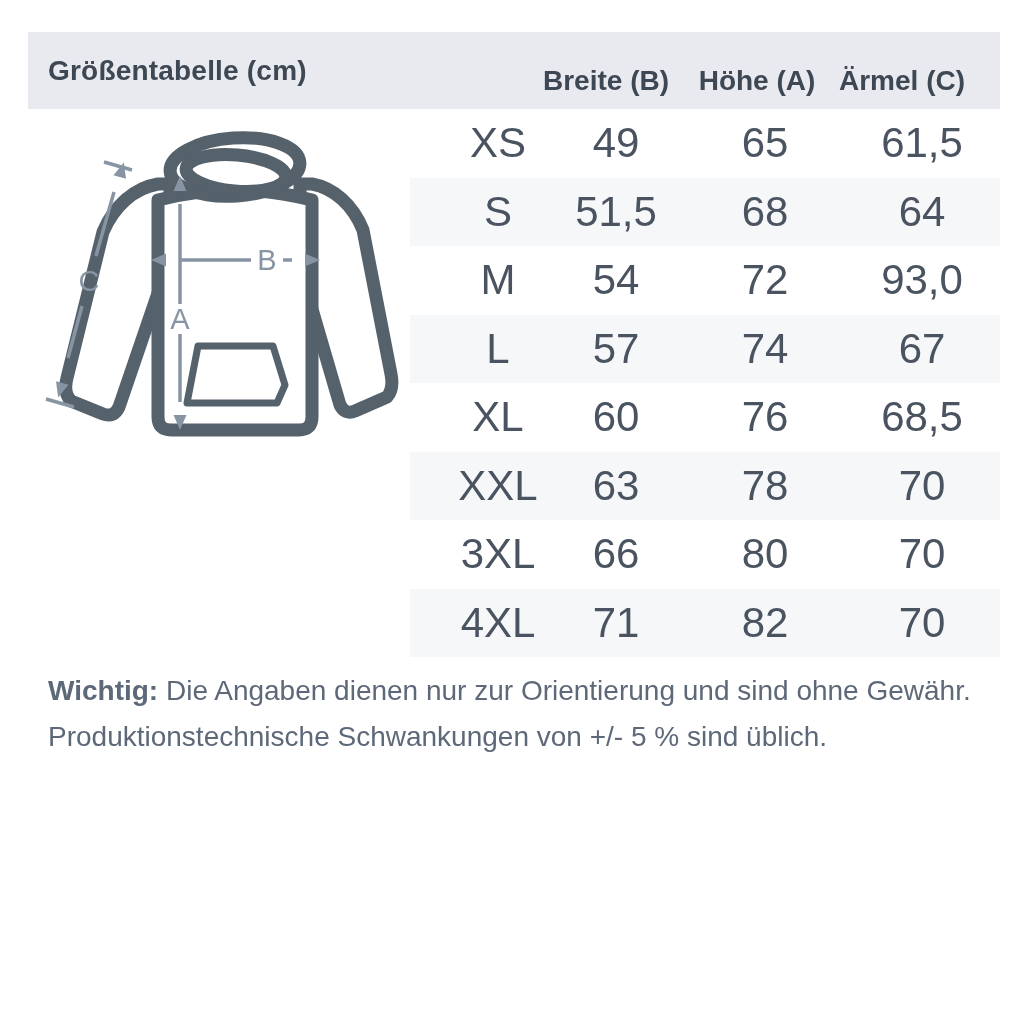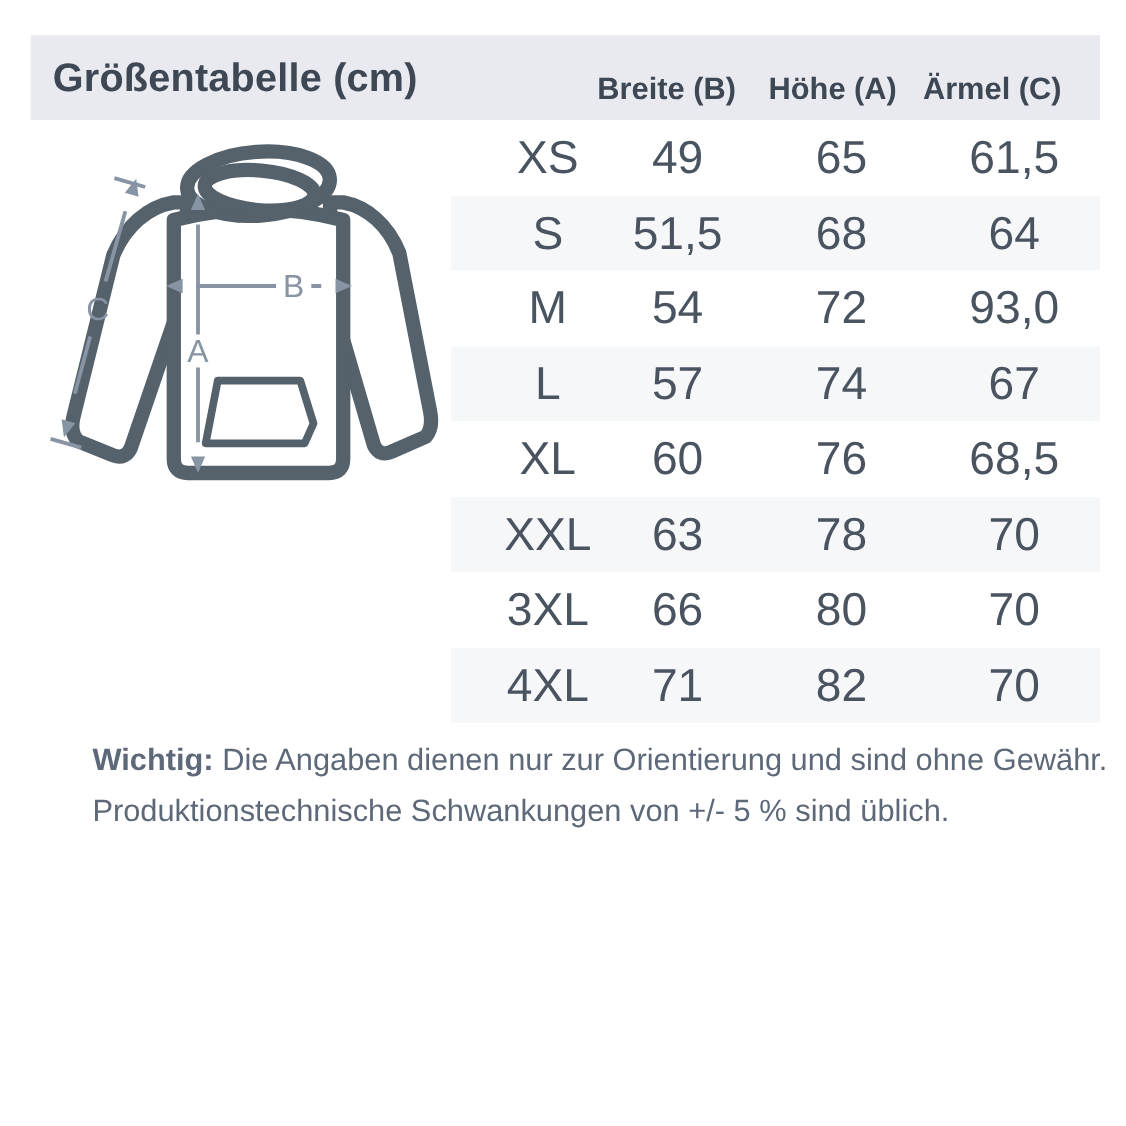--- a/index.html
+++ b/index.html
@@ -8,21 +8,21 @@
     font-family:"Liberation Sans","DejaVu Sans",sans-serif;overflow:hidden;
     --ink:#55616B; --dim:#8794A3; --headtext:#3E4754; --celltext:#4A5360;
     --band:#E9EAEF; --zebra:#F6F7F9; --foot:#5D6878;
   }
   .header-band{
     position:absolute;left:28px;top:32px;width:972px;height:77px;
     background:var(--band);display:flex;align-items:center;
   }
   .title{
     position:absolute;left:20px;top:0;height:100%;display:flex;align-items:center;
-    font-size:36px;font-weight:bold;color:var(--headtext);letter-spacing:.2px;
+    font-size:28px;font-weight:bold;color:var(--headtext);letter-spacing:.2px;
   }
   .col-head{
     position:absolute;top:10px;height:100%;display:flex;align-items:center;
     transform:translateX(-50%);font-size:28px;font-weight:bold;color:var(--headtext);
     white-space:nowrap;
   }
   .col-head.c1{left:578px;}
   .col-head.c2{left:729px;}
   .col-head.c3{left:874px;}
   .rows{position:absolute;left:410px;top:109px;width:590px;}
@@ -32,21 +32,21 @@
     position:absolute;top:50%;transform:translate(-50%,-50%);
     font-size:42px;color:var(--celltext);white-space:nowrap;
   }
   .cell.size{left:88px;}
   .cell.b{left:206px;}
   .cell.h{left:355px;}
   .cell.c{left:488px;margin-left:24px;}
   .diagram{position:absolute;left:40px;top:118px;width:365px;height:335px;}
   .footer{
     position:absolute;left:48px;top:668px;width:930px;
-    font-size:28px;line-height:46px;color:var(--foot);margin-left:36px;
+    font-size:28px;line-height:46px;color:var(--foot);
   }
   .footer b{font-weight:bold;color:var(--foot);}
 </style>
 </head>
 <body>
 
 <div id="page" style="--ink: #55616B; --dim: #8794A3; --headtext: #3E4754; --celltext: #4A5360; --band: #E9EAEF; --zebra: #F6F7F9; --foot: #5D6878;">
 
   <div class="header-band">
     <div class="title">Größentabelle (cm)</div>

